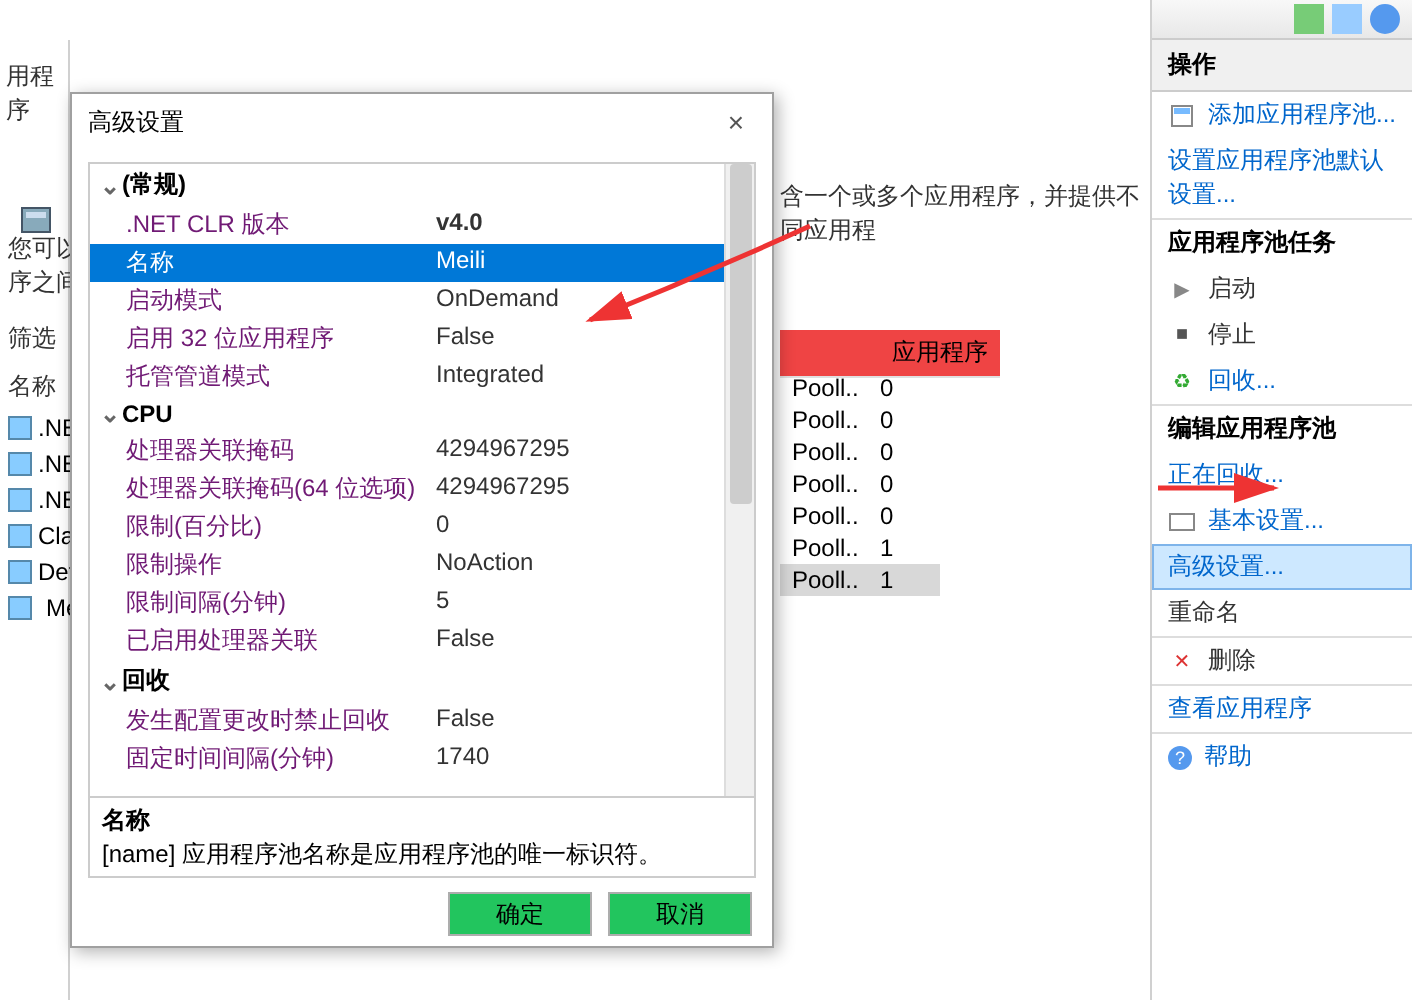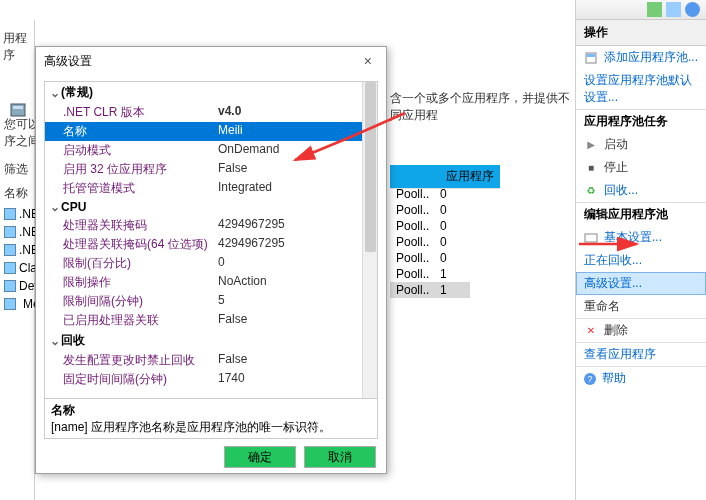--- a/index.html
+++ b/index.html
@@ -4,21 +4,21 @@
 <style>
 * { box-sizing: border-box; margin: 0; padding: 0; font-family: "Microsoft YaHei", "Segoe UI", sans-serif; font-size: 12px; }
 body { background: #fff; width: 706px; height: 500px; overflow: hidden; position: relative; }
 
 .main-bg { position: absolute; left: 0; top: 0; width: 576px; height: 500px; background: #fff; border-right: 1px solid #d0d0d0; }
 .left-strip { position: absolute; left: 0; top: 20px; width: 35px; height: 480px; border-right: 1px solid #d0d0d0; }
 .left-text { position: absolute; left: 4px; top: 30px; color: #333; line-height: 1.5; }
 .left-icon { position: absolute; left: 8px; top: 80px; width: 20px; height: 20px; }
 .bg-content { position: absolute; left: 390px; top: 90px; color: #333; }
 .bg-head { margin-bottom: 60px; }
-.col-head { position: absolute; left: 390px; top: 165px; display: flex; background: #0ea5e9; border-bottom: 1px solid #e0e0e0; }
+.col-head { position: absolute; left: 390px; top: 165px; display: flex; background: #ef4444; border-bottom: 1px solid #e0e0e0; }
 .col-head span { padding: 3px 6px; }
 .bg-rows { position: absolute; left: 390px; top: 186px; }
 .bg-row { display: flex; padding: 1px 0; }
 .bg-row.sel { background: #d8d8d8; }
 .bg-row span:first-child { width: 50px; padding-left: 6px; }
 .bg-row span:last-child { width: 30px; }
 
 .toolbar-top { position: absolute; left: 0; top: 0; width: 706px; height: 20px; background: linear-gradient(#f8f8f8,#e8e8e8); border-bottom: 1px solid #ccc; }
 .tool-icons { position: absolute; right: 6px; top: 2px; display: flex; gap: 4px; }
 .tool-icons span { width: 15px; height: 15px; display: inline-block; }
@@ -281,30 +281,30 @@
       </div>
     <div class="act-item">
         <span class="act-ico" style="color:#3a3">♻</span>
         <span>回收...</span>
       </div>
   </div>
   <div style="border-top:1px solid #ddd"></div>
   <div class="act-group">
     <div class="act-title">编辑应用程序池</div>
     <div class="act-item">
+        <span>正在回收...</span>
+      </div>
+    <div class="act-item">
         <span class="act-ico">
           <svg width="14" height="14">
             <rect x="1" y="3" width="12" height="8" fill="#fff" stroke="#888"></rect>
           </svg>
         </span>
         <span>基本设置...</span>
       </div>
-    <div class="act-item">
-        <span>正在回收...</span>
-      </div>
     <div class="act-item hl">
         <span>高级设置...</span>
       </div>
     <div class="act-item black">
         <span>重命名</span>
       </div>
   </div>
   <div style="border-top:1px solid #ddd"></div>
   <div class="act-group">
     <div class="act-item black">

